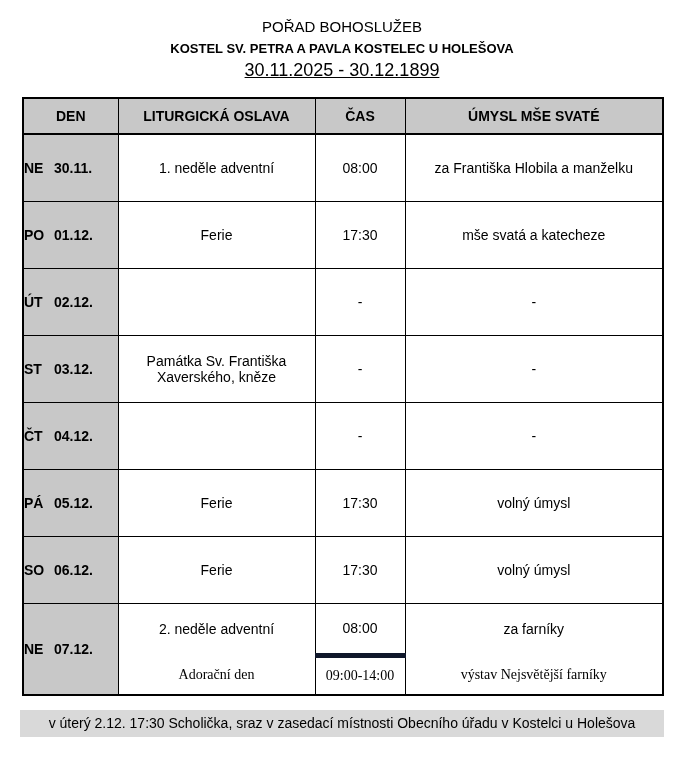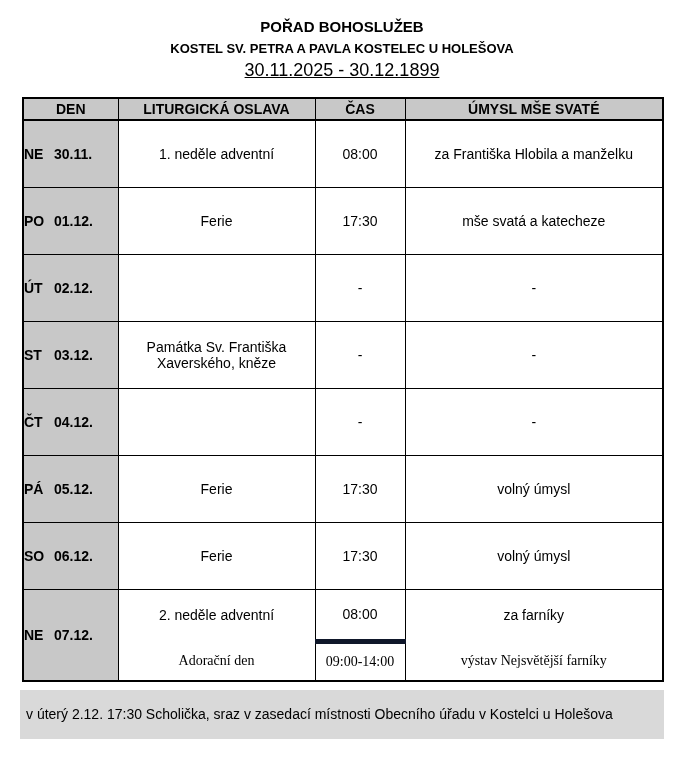--- a/index.html
+++ b/index.html
@@ -7,21 +7,21 @@
   body {
     width: 684px;
     height: 768px;
     font-family: "Liberation Sans", sans-serif;
     color: #000000;
     overflow: hidden;
   }
   .page { width: 684px; height: 768px; padding: 16px 22px 0 22px; }
 
   .doc-header { text-align: center; margin-bottom: 16px; }
-  .doc-title { font-weight: bold; font-size: 15px; line-height: 22px; }
+  .doc-title { font-weight: normal; font-size: 15px; line-height: 22px; }
   .doc-subtitle { font-weight: bold; font-size: 13px; line-height: 22px; }
   .doc-daterange { font-size: 18px; line-height: 21px; text-decoration: underline; }
 
   table.schedule {
     border-collapse: collapse;
     table-layout: fixed;
     width: 640px;
     border: 2px solid #000000;
   }
   col.c-den { width: 95px; }
@@ -29,21 +29,21 @@
   col.c-cas { width: 90px; }
   col.c-umysl { width: 258px; }
 
   th, td {
     border: 1px solid #000000;
     font-size: 14px;
     vertical-align: middle;
   }
   thead th {
     background: var(--header_bg, #c8c8c8);
-    height: 22px;
+    height: 36px;
     font-weight: bold;
     text-align: center;
     border-bottom: 2px solid #000000;
     padding: 1px 2px;
   }
   tbody tr.data-row { height: 67px; }
   tbody tr.sub-row-top { height: 52px; }
   tbody tr.sub-row-bottom { height: 40px; }
 
   td.day-cell {
@@ -55,28 +55,28 @@
   td.day-cell .abbr { display: inline-block; width: 30px; }
 
   td.center { text-align: center; padding: 0 8px; }
 
   
   tr.sub-row-top td { border-bottom: 0; }
   tr.sub-row-bottom td { border-top: 0; font-family: Liberation Serif, serif; }
   tr.sub-row-bottom td.time-boxed { border-top: 5px solid #0f172a; }
 
   .footnote {
-    margin-top: 8px;
+    margin-top: 14px;
     width: 644px;
     margin-left: -2px;
     background: var(--footnote_bg, #d9d9d9);
     font-size: 14px;
     line-height: 21px;
-    padding: 14px 6px;
-    text-align: left;
+    padding: 3px 6px;
+    text-align: center;
   }
 </style>
 </head>
 <body>
 
 <div class="page">
 
   <div class="doc-header">
     <div class="doc-title">POŘAD BOHOSLUŽEB</div>
     <div class="doc-subtitle">KOSTEL SV. PETRA A PAVLA KOSTELEC U HOLEŠOVA</div>

